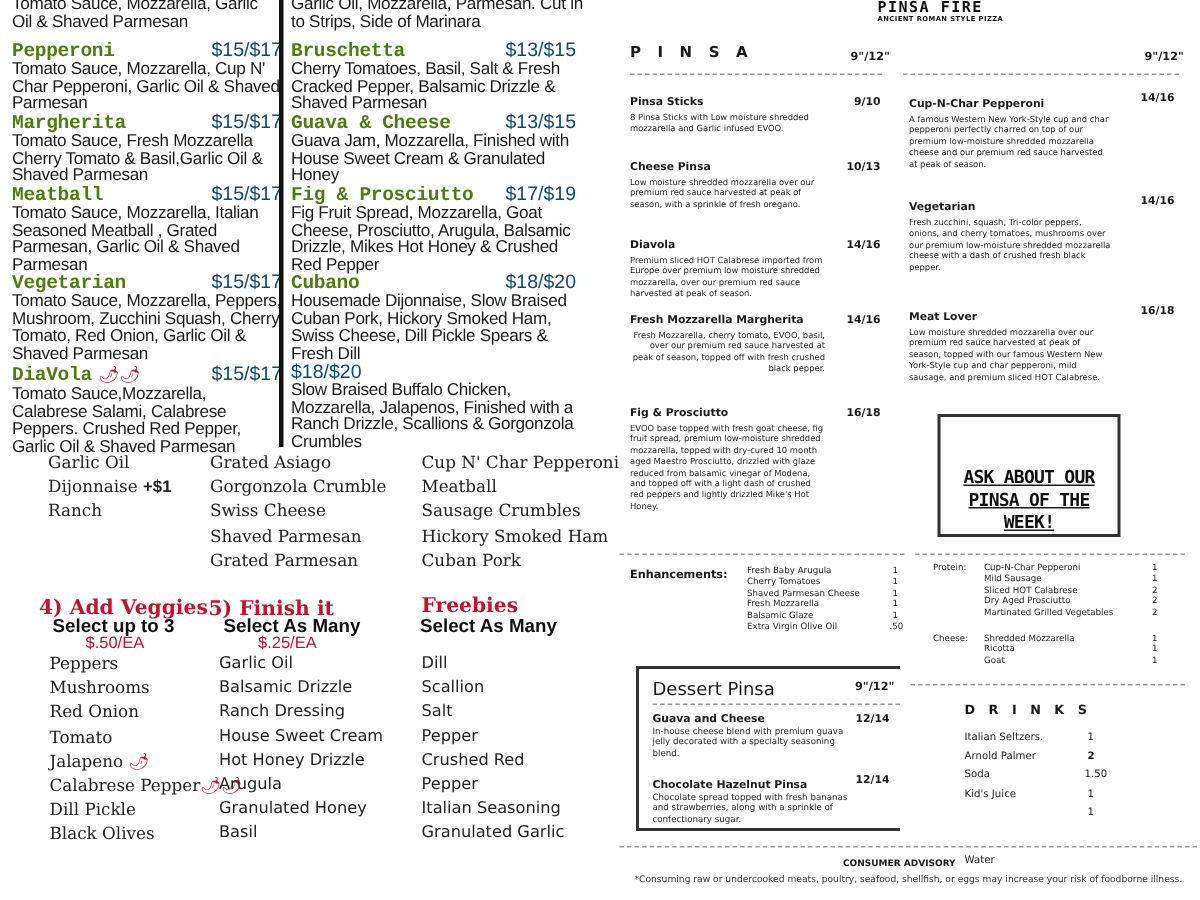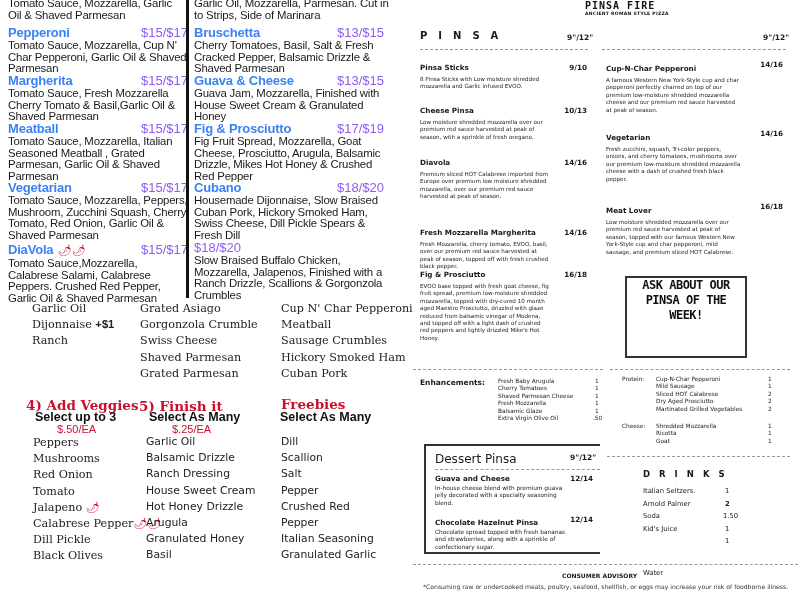--- a/index.html
+++ b/index.html
@@ -3,22 +3,22 @@
 <meta charset="utf-8">
 <style>
   * { box-sizing: border-box; margin: 0; padding: 0; }
   html, body { width: 800px; height: 600px; overflow: hidden; background: #fff; }
   body { position: relative; font-family: "Liberation Sans", sans-serif; color: #1a1a1a; }
   .abs { position: absolute; }
 
   
   .item { position: absolute; width: 180px; }
   .item-head { display: flex; justify-content: space-between; align-items: baseline; }
-  .item-name { font-family: Liberation Sans, sans-serif; font-weight: bold; color: #3b82f6; font-size: 13px; letter-spacing: -0.2px; }
-  .item-price { font-size: 13px; color: #8b5cf6; }
+  .item-name { font-family: Liberation Mono, monospace; font-weight: bold; color: #4d7c0f; font-size: 13px; letter-spacing: -0.2px; }
+  .item-price { font-size: 13px; color: #0c4a6e; }
   .item-desc { font-size: 11.4px; line-height: 11.5px; color: #1a1a1a; letter-spacing: -0.2px; }
   .pepper { color: #c8102e; font-size: 11px; }
   .vdivider { position: absolute; left: 186px; top: 0; width: 3px; height: 298px; background: #111; }
 
   .list { position: absolute; font-family: "DejaVu Serif", serif; font-size: 11.2px; color: #222; }
   .list div { height: 16.2px; white-space: nowrap; }
   .step-title { position: absolute; font-family: "DejaVu Serif", serif; font-weight: bold; color: #c8102e; font-size: 13.5px; white-space: nowrap; }
   .step-sub { position: absolute; font-weight: bold; font-size: 12.5px; color: #111; white-space: nowrap; }
   .step-price { position: absolute; font-size: 11px; color: #c8102e; white-space: nowrap; }
 
@@ -29,21 +29,21 @@
   .dash { position: absolute; height: 0; border-top: 1px dashed #999; }
   .p-item { position: absolute; width: 175px; }
   .p-head { display: flex; justify-content: space-between; }
   .p-name { font-weight: bold; font-size: 7.2px; }
   .p-price { font-weight: bold; font-size: 7.2px; }
   .p-desc { font-size: 5.6px; line-height: 7.4px; margin-top: 4px; color: #222; width: 130px; }
   .small { font-size: 5.8px; line-height: 7.4px; color: #222; }
   .logo { position: absolute; left: 585px; top: 0; }
   .logo-main { font-family: "DejaVu Sans Mono", monospace; font-weight: bold; font-size: 10px; letter-spacing: 1px; color: #111; }
   .logo-sub { font-size: 4.5px; font-weight: bold; letter-spacing: 0.3px; color: #111; }
-  .ask-box { position: absolute; left: 625px; top: 276px; width: 122px; height: 82px; border: 2px solid #333; display: flex; align-items: flex-start; justify-content: center; text-align: center; }
+  .ask-box { position: absolute; left: 625px; top: 276px; width: 122px; height: 82px; border: 2px solid #333; display: flex; align-items: flex-end; justify-content: center; text-align: center; text-decoration: underline; }
   .ask-text { font-family: "DejaVu Sans Mono", monospace; font-weight: bold; font-size: 12px; line-height: 15px; color: #111; letter-spacing: -0.5px; }
   .dessert-box { position: absolute; left: 424px; top: 444px; width: 176px; height: 110px; border: 2px solid #333; border-right: none; }
   .drinks-title { font-weight: bold; font-size: 8.5px; letter-spacing: 9px; }
   .tbl div { display: flex; white-space: nowrap; }
 </style>
 </head>
 <body>
 
 <div>
   <div class="abs item-desc" style="left:8px;top:-2px;width:180px;">Tomato Sauce, Mozzarella, Garlic Oil &amp; Shaved Parmesan</div>
@@ -210,21 +210,21 @@
       </div>
     <div class="p-desc">Low moisture shredded mozzarella over our premium red sauce harvested at peak of season, with a sprinkle of fresh oregano.</div>
   </div>
   <div class="p-item" style="left:420px;top:158px;width:167px;">
     <div class="p-head">
         <span class="p-name">Diavola</span>
         <span class="p-price">14/16</span>
       </div>
     <div class="p-desc">Premium sliced HOT Calabrese imported from Europe over premium low moisture shredded mozzarella, over our premium red sauce harvested at peak of season.</div>
   </div>
-  <div class="p-item" style="left:420px;top:228px;width:167px;">
+  <div class="p-item" style="left:420px;top:208px;width:167px;text-align:right;">
     <div class="p-head">
         <span class="p-name">Fresh Mozzarella Margherita</span>
         <span class="p-price">14/16</span>
       </div>
     <div class="p-desc">Fresh Mozzarella, cherry tomato, EVOO, basil, over our premium red sauce harvested at peak of season, topped off with fresh crushed black pepper.</div>
   </div>
   <div class="p-item" style="left:420px;top:270px;width:167px;">
     <div class="p-head">
         <span class="p-name">Fig &amp; Prosciutto</span>
         <span class="p-price">16/18</span>

